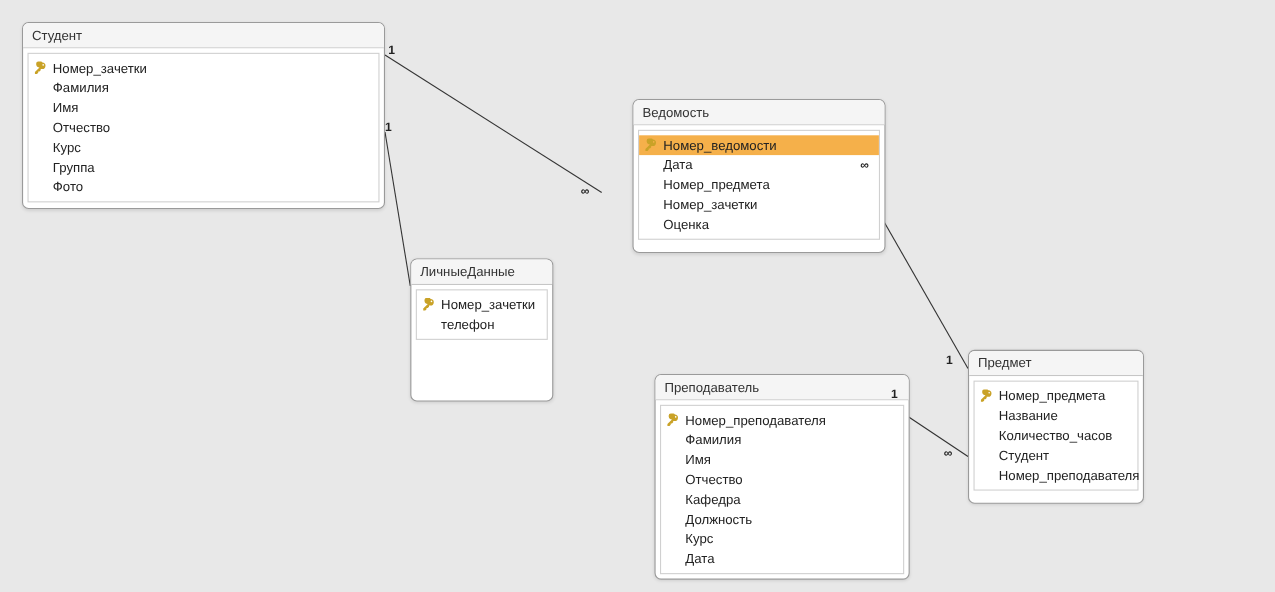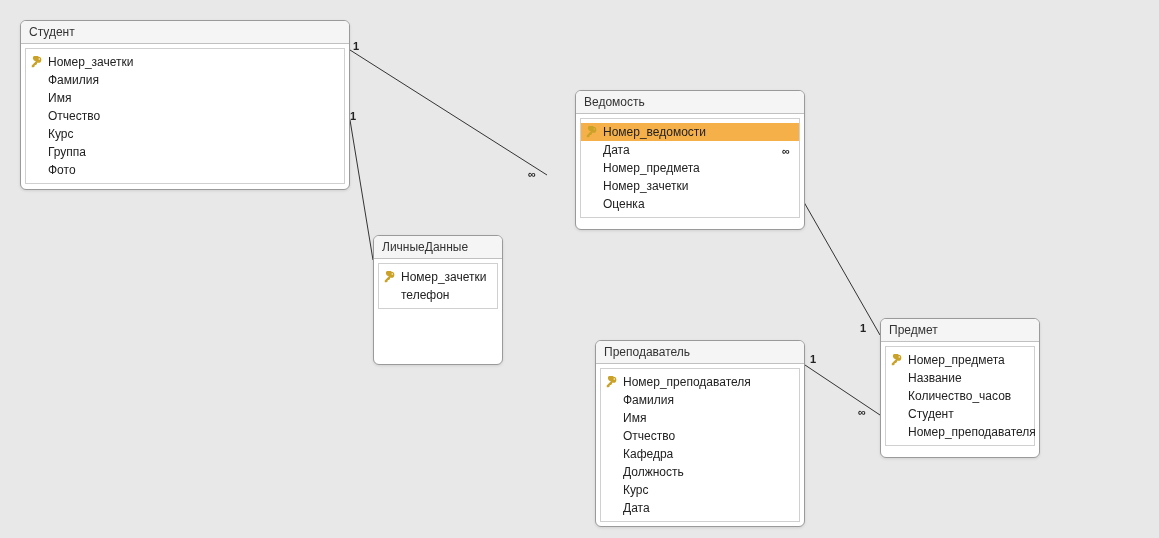--- a/index.html
+++ b/index.html
@@ -162,21 +162,21 @@
             </svg>
           </span>
           <span>Номер_зачетки</span>
         </div>
         <div class="field-row">
           <span class="icon-slot"></span>
           <span>телефон</span>
         </div>
       </div>
     </div>
-    <div class="table-box" style="left: 595px; top: 340px; width: 210px; min-height: 185px;">
+    <div class="table-box" style="left: 595px; top: 340px; width: 232px; min-height: 185px;">
       <div class="table-title">Преподаватель</div>
       <div class="field-list">
         <div class="field-row">
           <span class="icon-slot key-icon">
             <svg width="12" height="12" viewBox="0 0 16 16">
               <path d="M10 1a4 4 0 1 0-3.46 6L1 12.5V15h2.5L5 13.5V12h1.5L8 10.5V9h1.54A4 4 0 0 0 10 1zm2 3a1 1 0 1 1-2 0 1 1 0 0 1 2 0z" fill="#c9a227"></path>
             </svg>
           </span>
           <span>Номер_преподавателя</span>
         </div>

